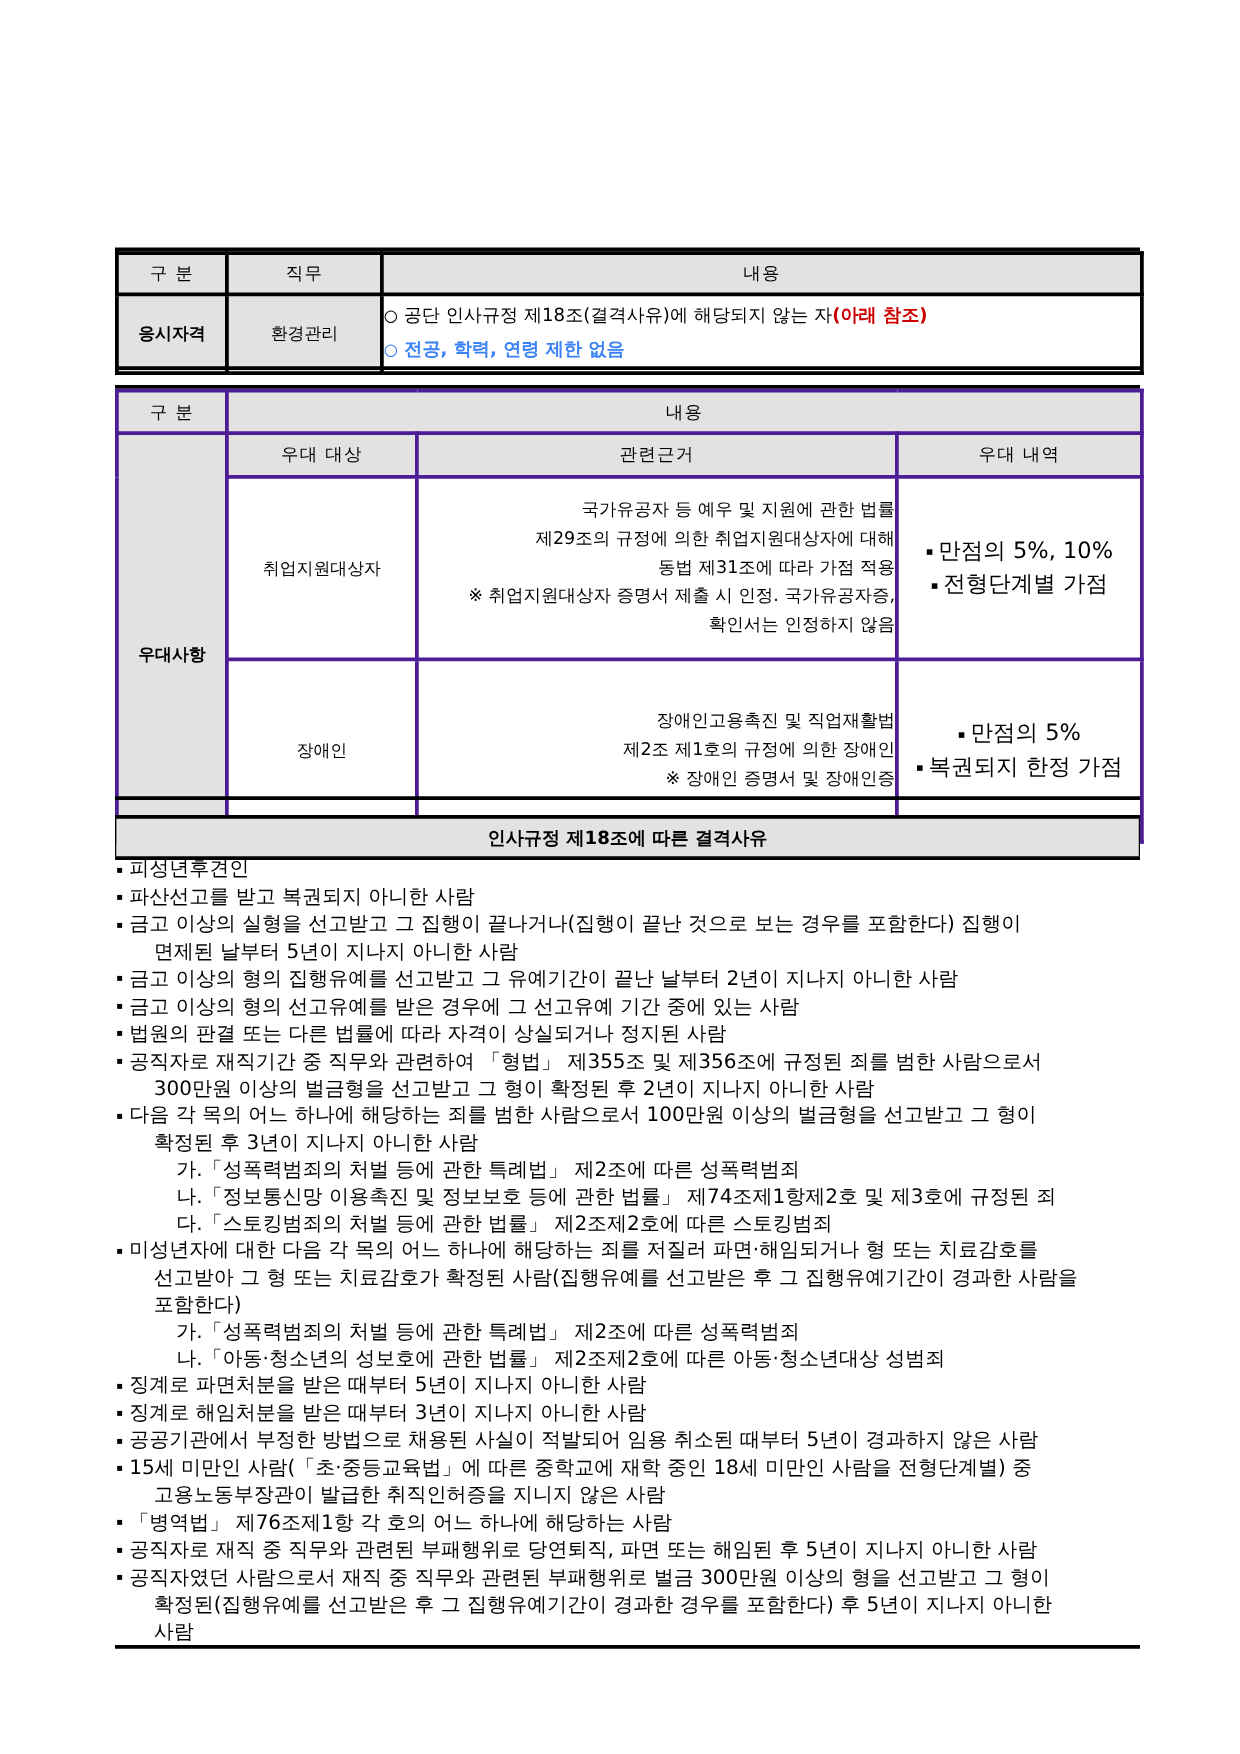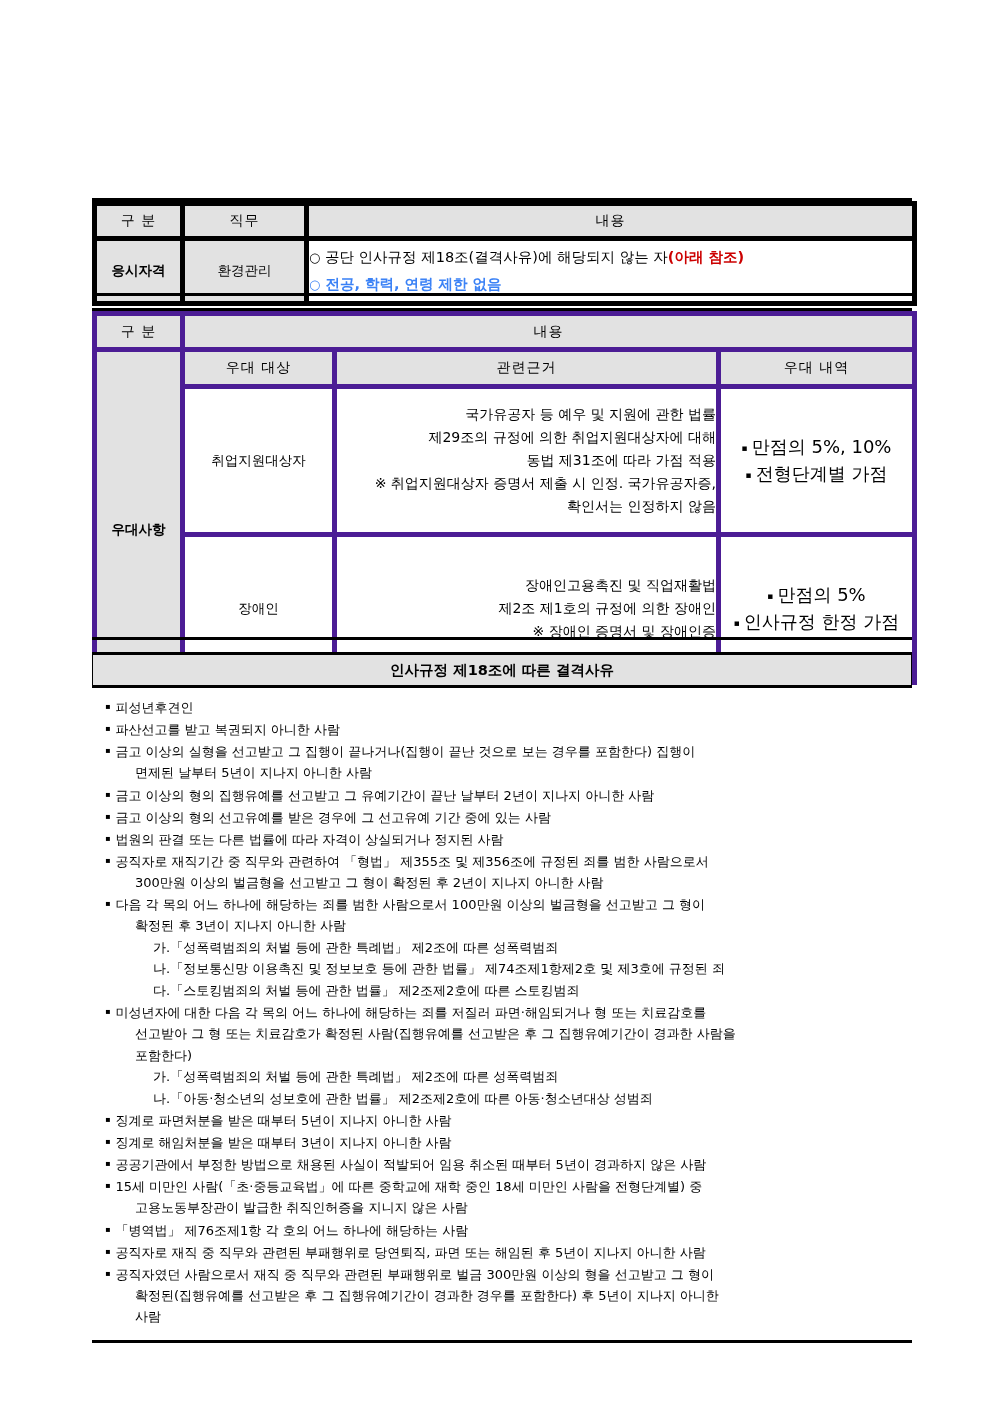--- a/index.html
+++ b/index.html
@@ -34,21 +34,21 @@
   }
 
   
   .tbl {
     position: absolute;
     border-collapse: collapse;
     table-layout: fixed;
     font-size: 13.5px;
   }
   .tbl td, .tbl th {
-    border: 5px solid #4c1d95;
+    border: 3px solid #4c1d95;
     padding: 0;
     vertical-align: middle;
     font-weight: normal;
   }
   .hdr-cell {
     background: #e2e2e2;
     text-align: center;
     font-size: 14px;
     height: 31px;
     letter-spacing: 1px;
@@ -151,24 +151,24 @@
   }
   .notice-body {
     border-left: 1px solid #fff;
     border-right: 1px solid #fff;
     border-top: 3px solid #000;
     border-bottom: 3px solid #000;
     padding: 0 0 8px 0;
     vertical-align: top;
   }
   .notice-list {
-    margin: 12px;
+    margin: 0;
     padding: 0;
     list-style: none;
-    font-size: 13px;
+    font-size: 16px;
     line-height: 21.5px;
   }
   .notice-list > li {
     padding-left: 15px;
     text-indent: -15px;
     margin: 0;
     padding-right: 6px;
   }
   .notice-list > li:before {
     content: "\25AA";
@@ -267,21 +267,21 @@
 
       <tr class="body-row">
         <td class="ctr">장애인</td>
         <td class="pref-text">
           <span class="ind">장애인고용촉진 및 직업재활법</span>
           <span class="ind">제2조 제1호의 규정에 의한 장애인</span>
           <span class="ind">※ 장애인 증명서 및 장애인증</span>
         </td>
         <td class="benefit">
           <span class="sq">만점의 5%</span>
-          <span class="sq">인사규정 한정 가점</span>
+          <span class="sq">복권되지 한정 가점</span>
         </td>
       </tr>
     </tbody>
   </table>
   <div class="botline" style="left:92px; top:637px; width:820px;"></div>
 
   <table id="table3">
     <tbody>
       <tr>
         <td class="notice-head">인사규정 제18조에 따른 결격사유</td>

